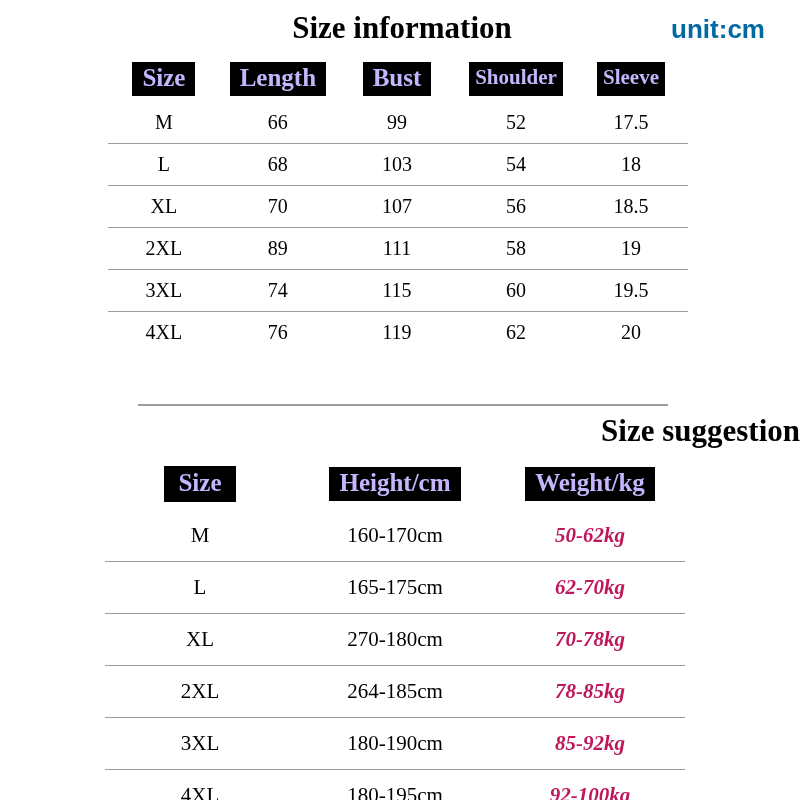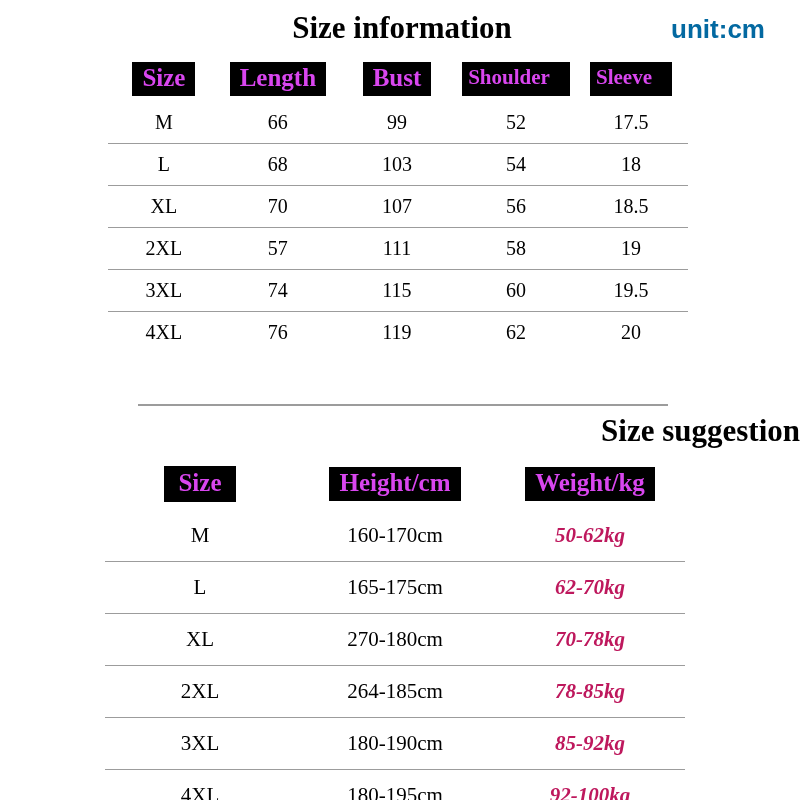--- a/index.html
+++ b/index.html
@@ -55,29 +55,29 @@
     table-layout: fixed;
   }
   table.sizetable th {
     padding: 0 0 6px 0;
     text-align: center;
     vertical-align: middle;
   }
   .hdr-chip {
     display: inline-block;
     background: #000000;
-    color: #d946ef;
+    color: #c4b5fd;
     font-weight: bold;
     font-size: 25px;
     padding: 2px 10px 4px 10px;
     line-height: 1.12;
     white-space: nowrap;
     font-family: "Liberation Serif", serif;
   }
-  .hdr-chip.small { font-size: 21px; padding: 4px 20px 6px 6px; }
+  .hdr-chip.small { font-size: 21px; padding: 4px 6px 6px 6px; }
   table.sizetable td {
     text-align: center;
     font-size: 20px;
     padding: 9px 0 9px 0;
     border-bottom: 1.6px solid #9c9c9c;
     font-family: "Liberation Serif", serif;
   }
   table.sizetable tr:last-child td { border-bottom: none; }
 
   
@@ -188,21 +188,21 @@
         </tr>
         <tr>
           <td>XL</td>
           <td>70</td>
           <td>107</td>
           <td>56</td>
           <td>18.5</td>
         </tr>
         <tr>
           <td>2XL</td>
-          <td>57</td>
+          <td>89</td>
           <td>111</td>
           <td>58</td>
           <td>19</td>
         </tr>
         <tr>
           <td>3XL</td>
           <td>74</td>
           <td>115</td>
           <td>60</td>
           <td>19.5</td>

